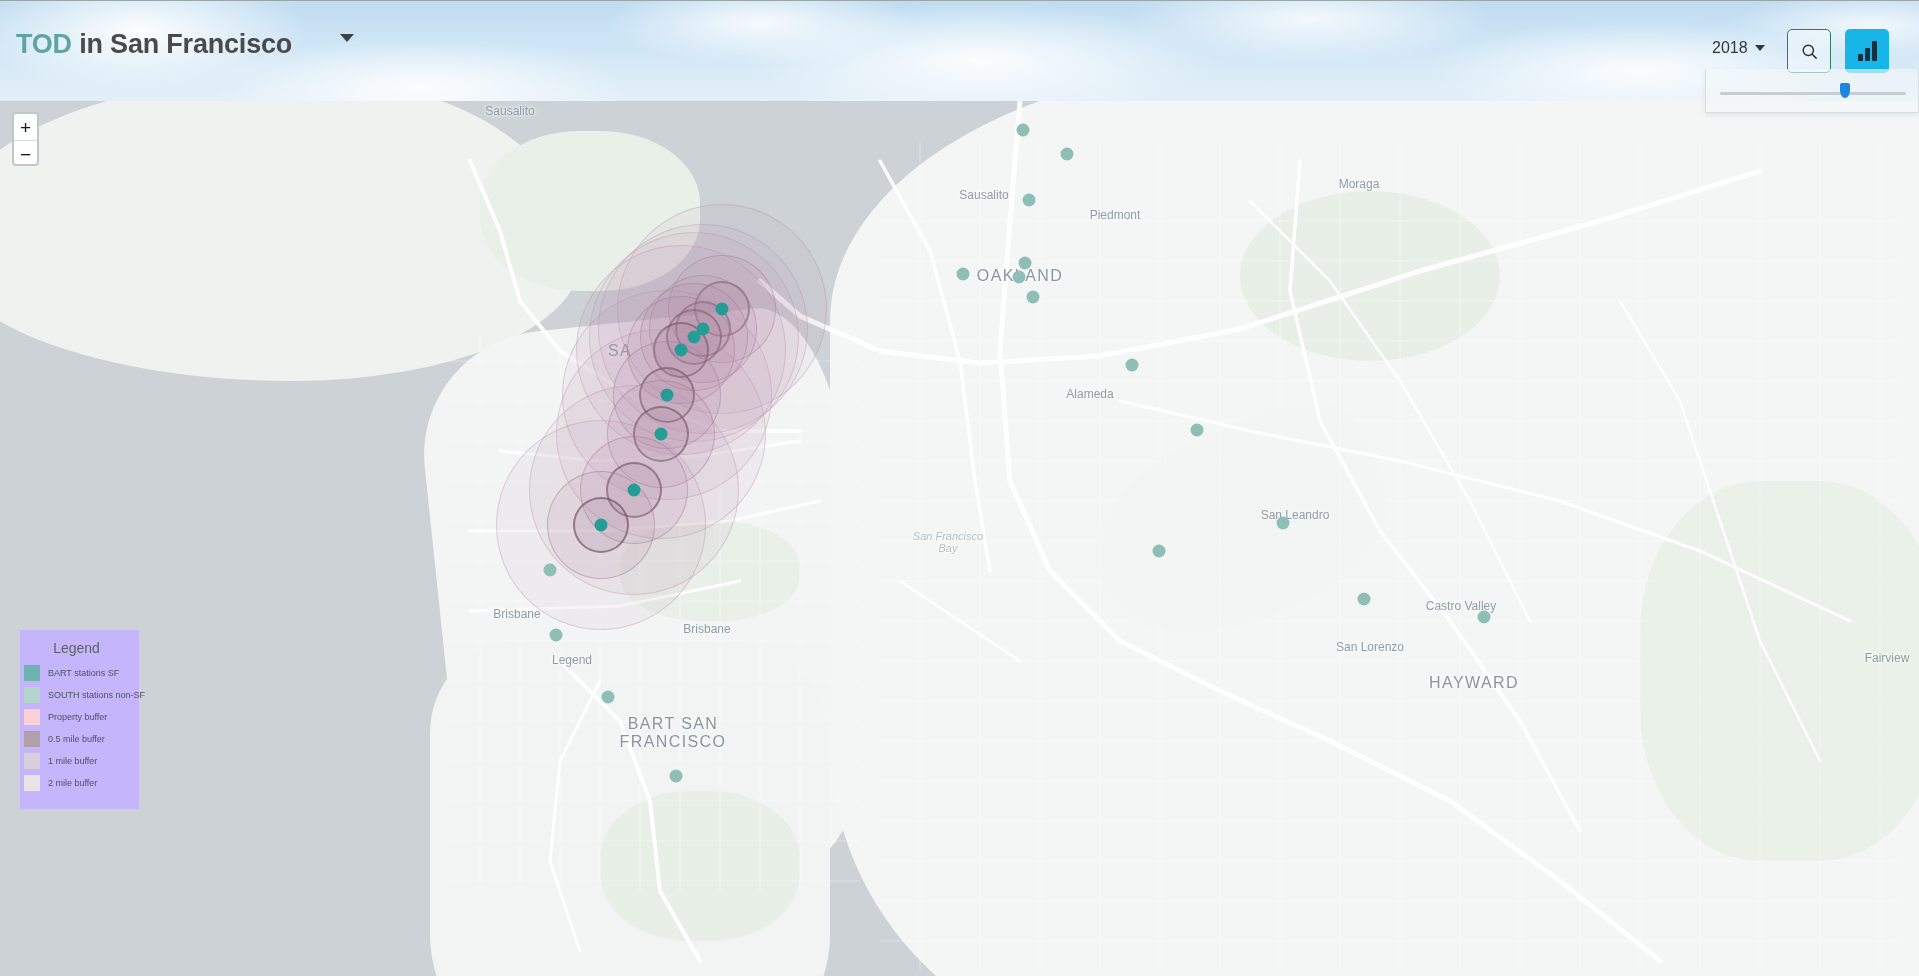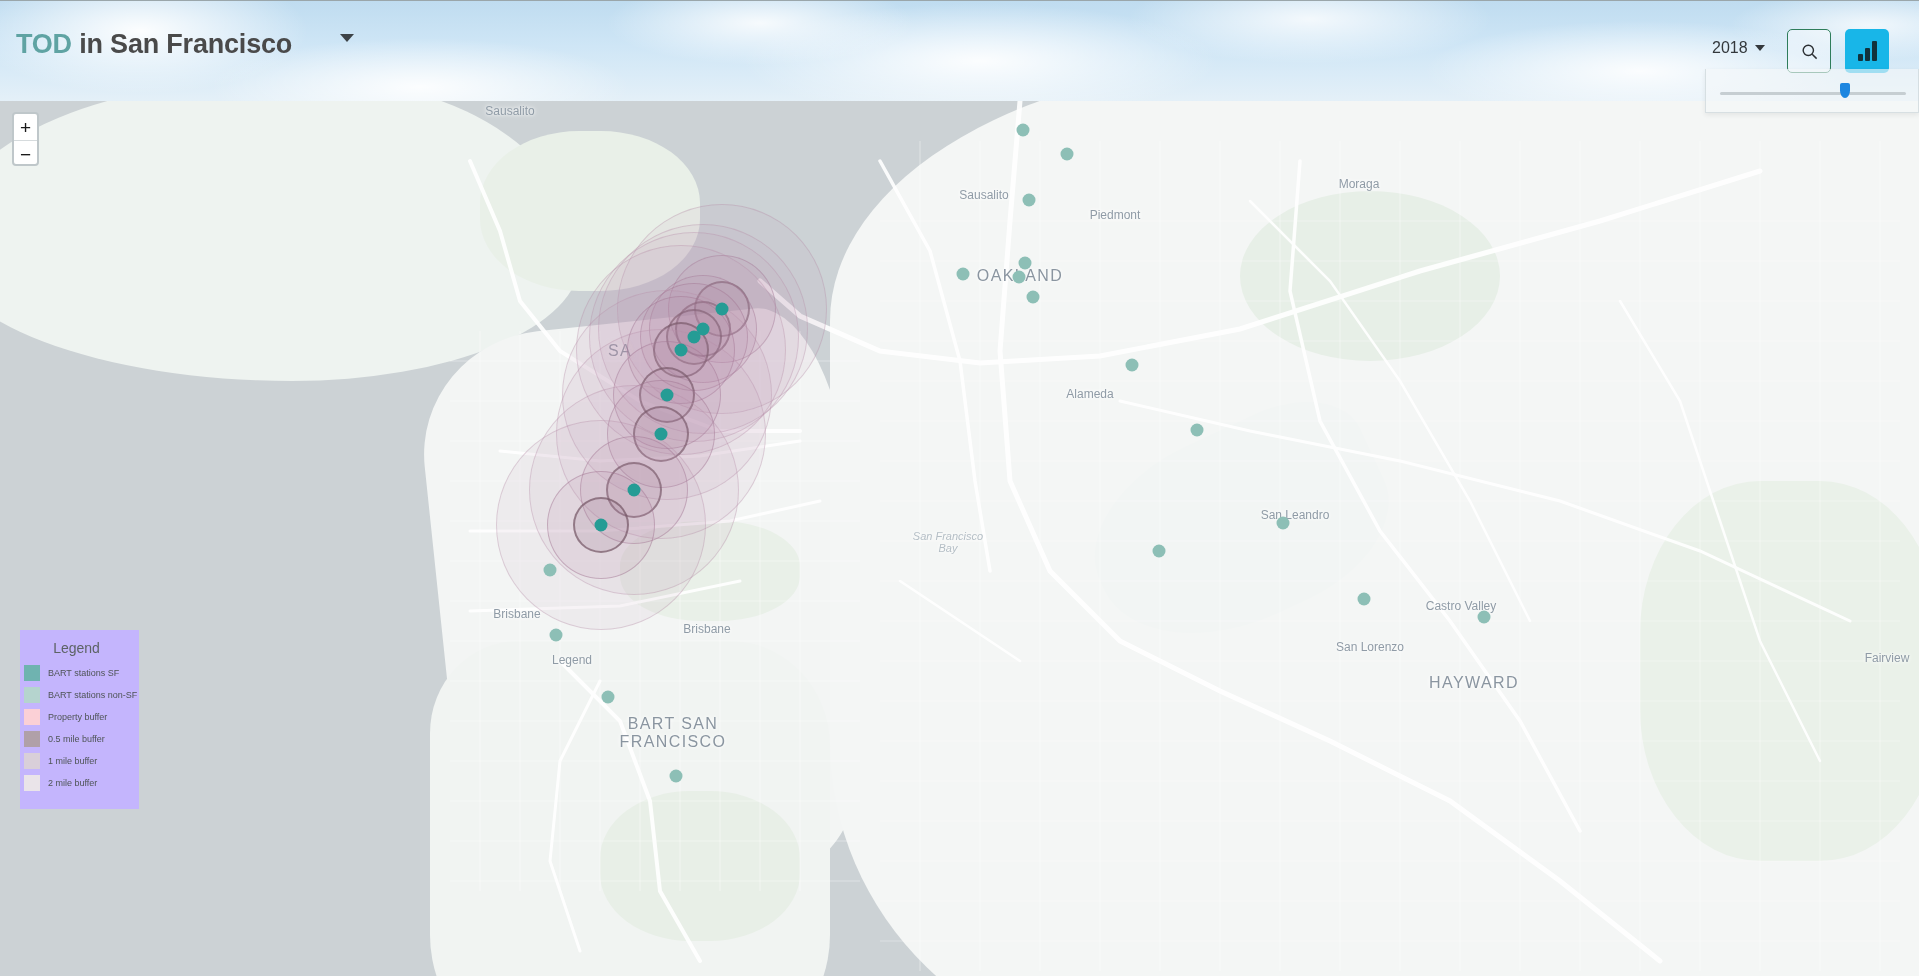--- a/index.html
+++ b/index.html
@@ -428,21 +428,21 @@
 
     <div class="legend">
       <div class="legend-title">Legend</div>
       <div id="legend-rows">
           <div class="legend-row">
             <span class="legend-swatch" style="background: rgb(111, 179, 176);"></span>
             <span class="legend-label">BART stations SF</span>
           </div>
           <div class="legend-row">
             <span class="legend-swatch" style="background: rgb(181, 212, 206);"></span>
-            <span class="legend-label">BART stations non-SF</span>
+            <span class="legend-label">SOUTH stations non-SF</span>
           </div>
           <div class="legend-row">
             <span class="legend-swatch" style="background: rgb(251, 208, 214);"></span>
             <span class="legend-label">Property buffer</span>
           </div>
           <div class="legend-row">
             <span class="legend-swatch" style="background: rgb(176, 160, 168);"></span>
             <span class="legend-label">0.5 mile buffer</span>
           </div>
           <div class="legend-row">

